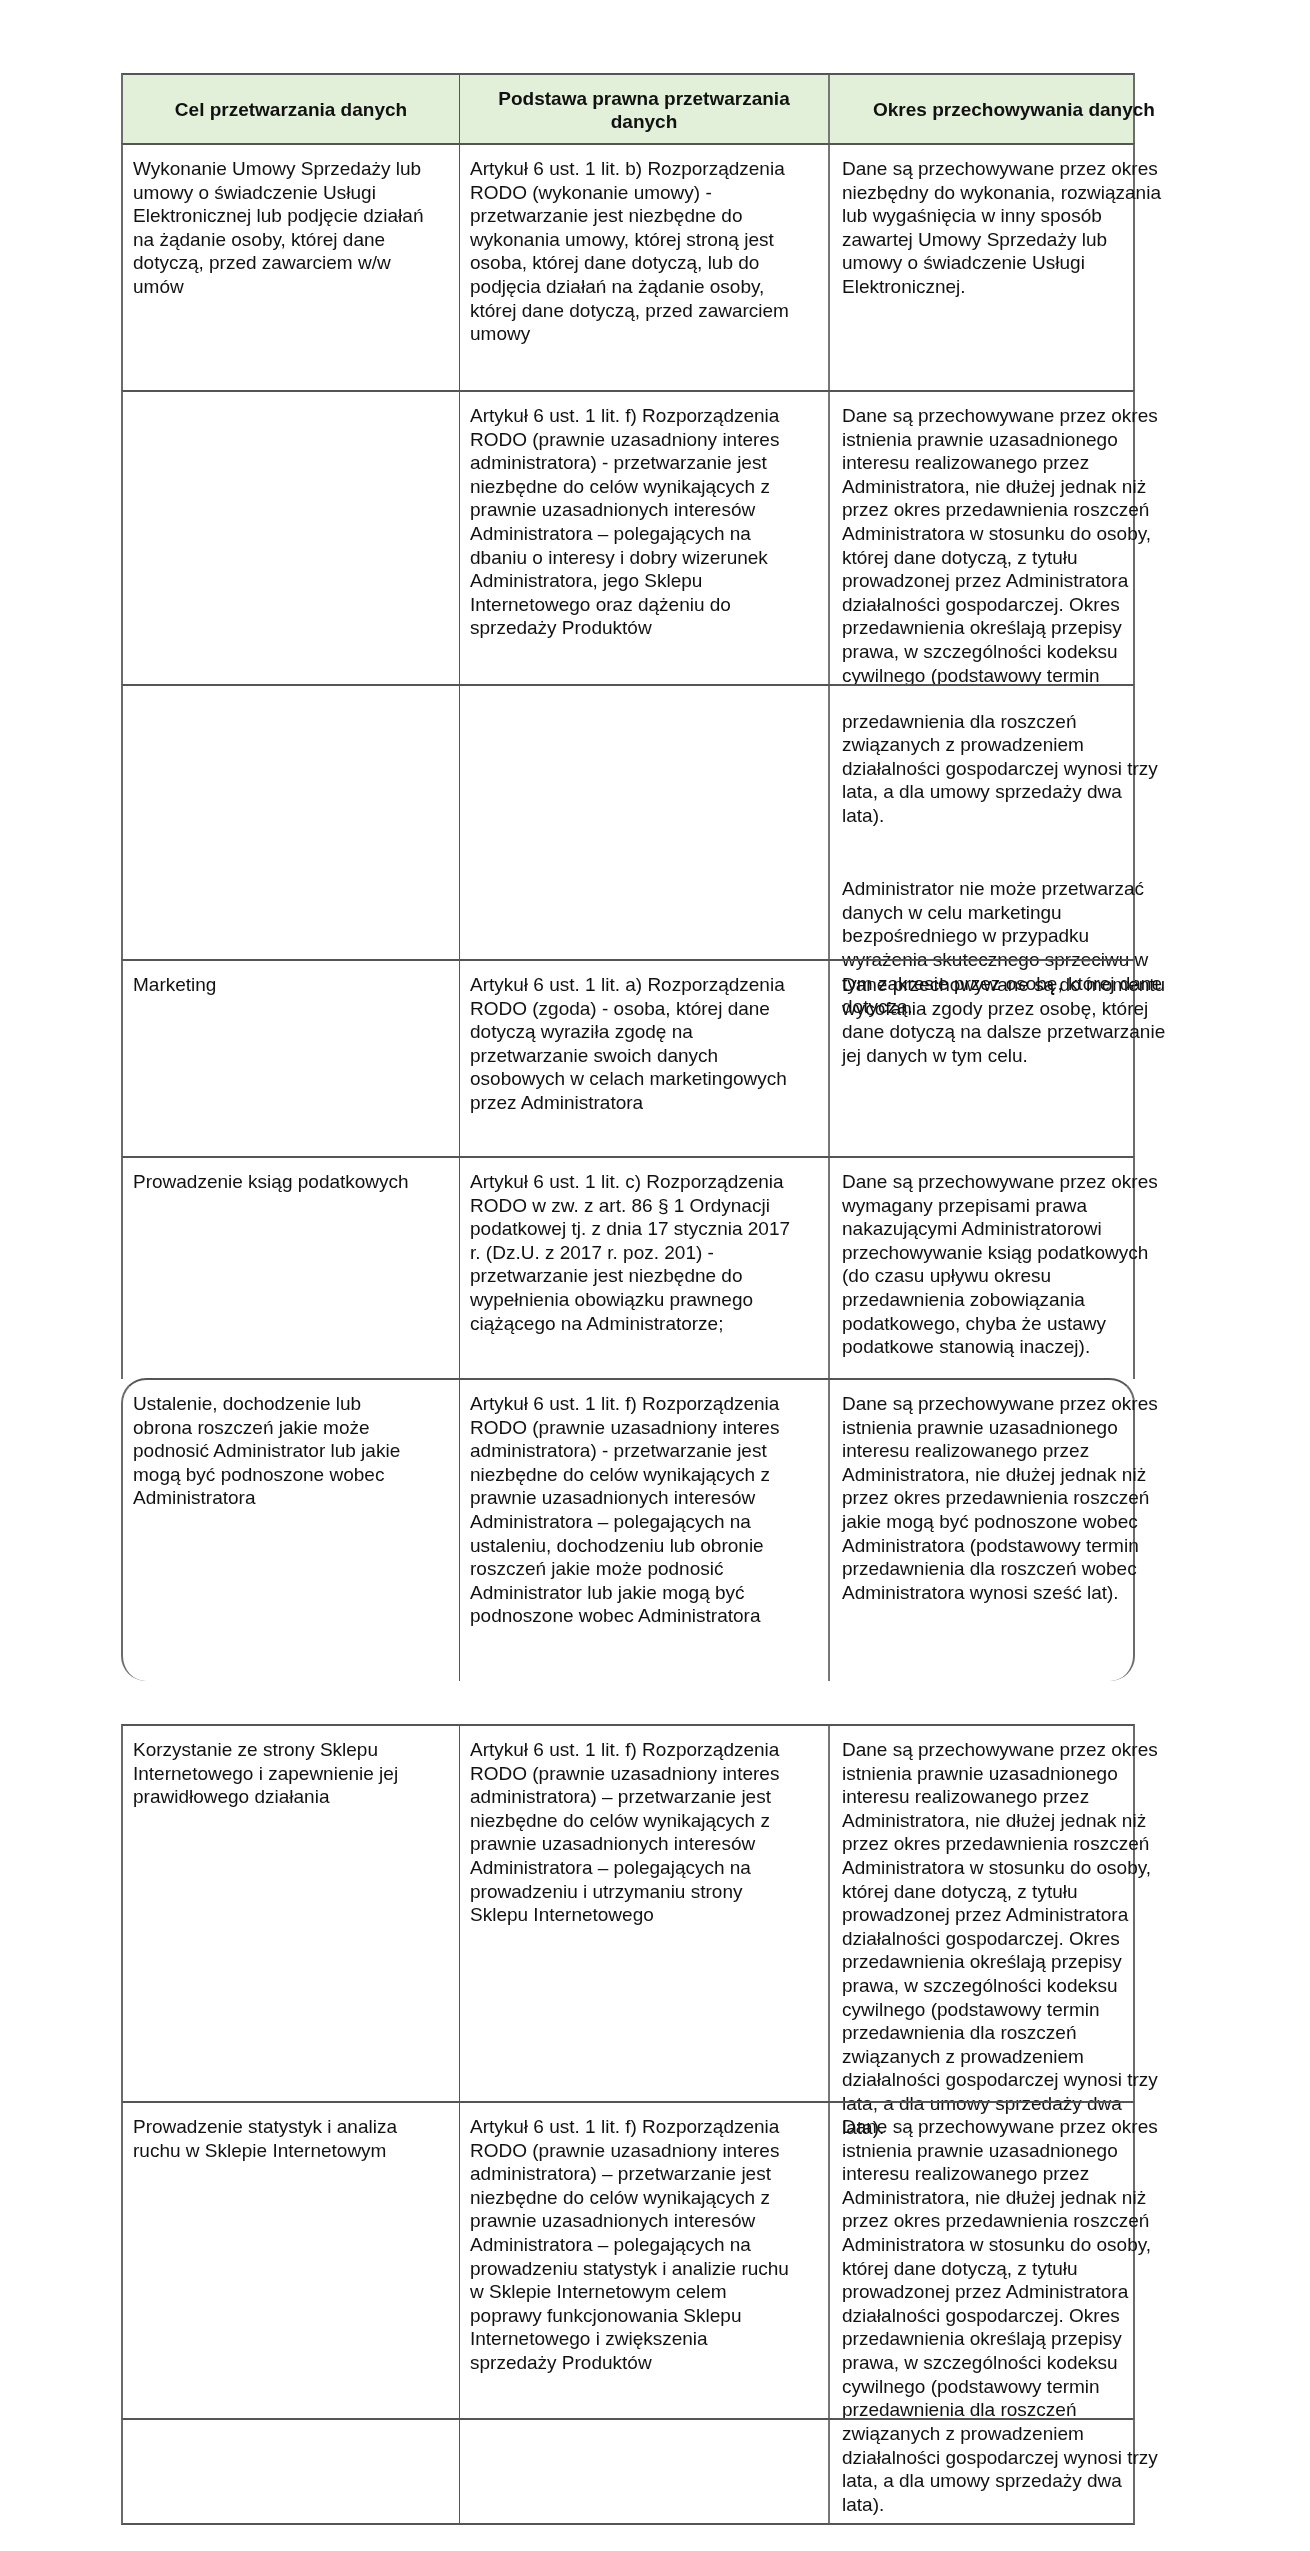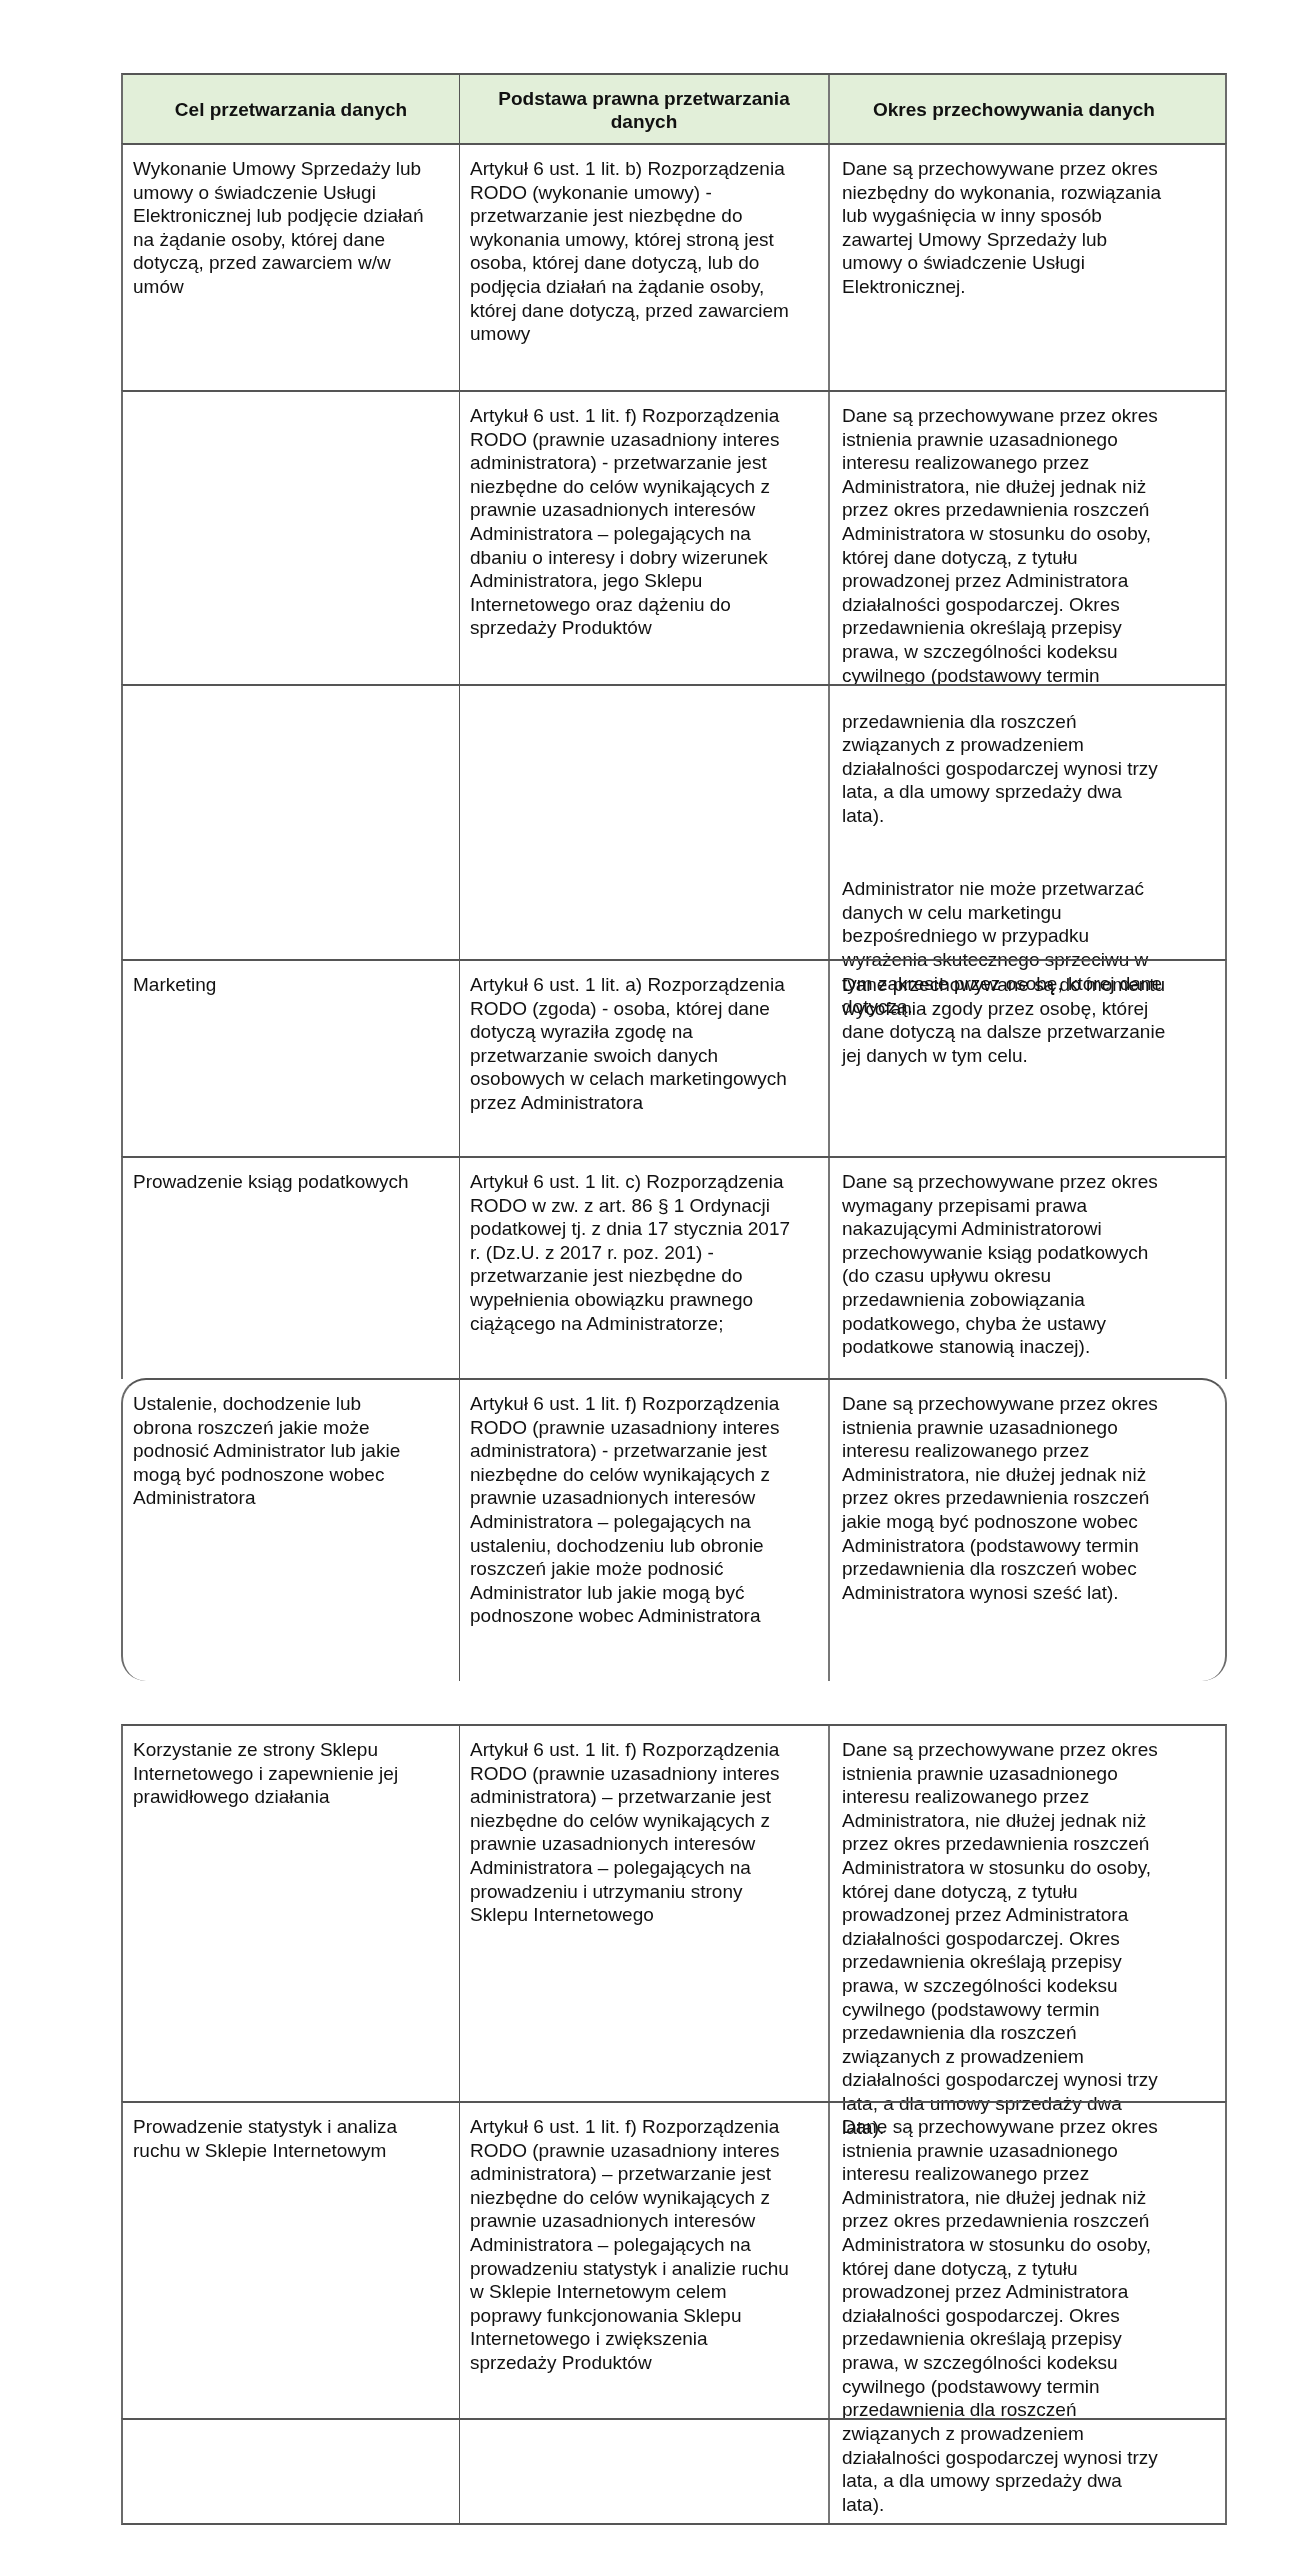--- a/index.html
+++ b/index.html
@@ -1,19 +1,19 @@
 <!DOCTYPE html>
 <html><head>
 <meta charset="utf-8">
 <style>
   html, body { margin: 0; padding: 0; background: #ffffff; }
   body { width: 1310px; height: 2551px; position: relative; overflow: hidden;
          font-family: "Liberation Sans", sans-serif; color: #111; }
   .tbl { position: absolute; left: 121px; top: 73px; width: 1079px; }
-  .row { position: absolute; left: 0; width: 1106px; box-sizing: border-box;
+  .row { position: absolute; left: 0; width: 1014px; box-sizing: border-box;
          border-left: 2px solid #6b6b6b; border-right: 2px solid #6b6b6b; }
   .row.top-border { border-top: 2px solid #555; }
   .row.last { border-bottom: 2px solid #555; }
   .cell { position: absolute; top: 0; bottom: 0; box-sizing: border-box;
           padding: 12px 10px 0 10px; font-size: 19px; line-height: 23.6px; white-space: pre-line; }
   .c1 { left: 0; width: 336px; }
   .c2 { left: 336px; width: 369px; border-left: 1px solid #555; }
   .c3 { left: 705px; width: 370px; border-left: 2px solid #777; padding-left: 12px; }
   .head { background: #e2efd9; }
   .head .cell { font-weight: bold; font-size: 19px; text-align: center;

